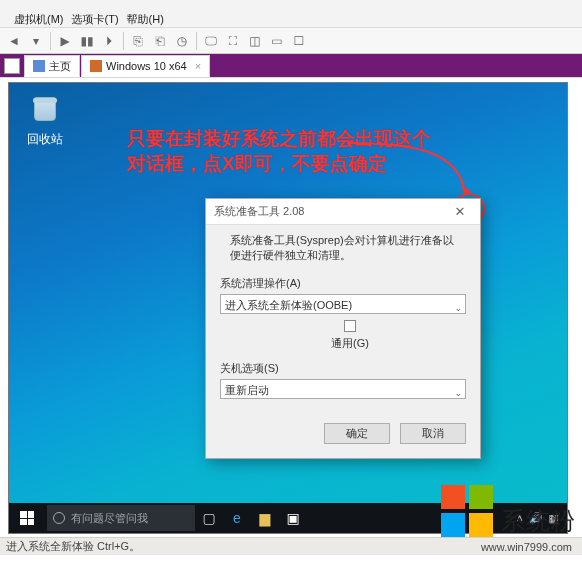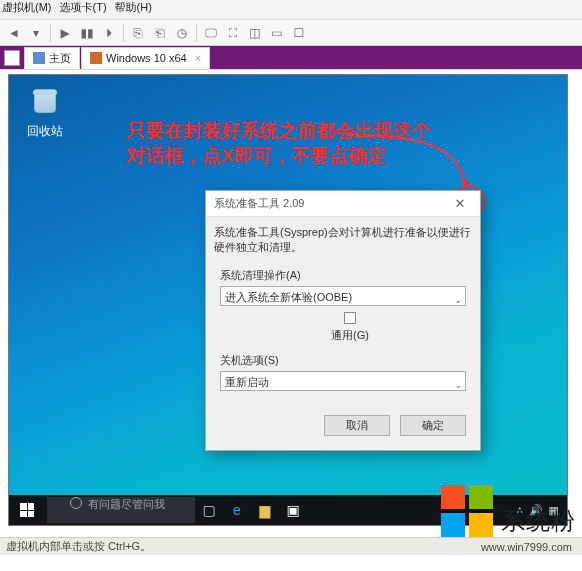--- a/index.html
+++ b/index.html
@@ -4,22 +4,22 @@
 <style>
   * { box-sizing: border-box; margin: 0; padding: 0; }
   body {
     width: 582px; height: 571px;
     font-family: "Microsoft YaHei", Arial, sans-serif;
     background: #fff; overflow: hidden; position: relative;
     font-size: 12px; color: #222;
   }
   
   .menubar {
-    height: 20px; background: #f3f3f3; display: flex; align-items: flex-start;
-    padding: 0 2px; border-bottom: 1px solid #ddd; gap: 8px; font-size: 11px;
+    height: 28px; background: #f3f3f3; display: flex; align-items: flex-end;
+    padding: 0 14px; border-bottom: 1px solid #ddd; gap: 8px; font-size: 11px;
   }
   .menuitem { cursor: default; }
   
   .toolbar {
     height: 26px; background: #f7f7f7; display: flex; align-items: center;
     padding: 0 4px; gap: 2px; border-bottom: 1px solid #ccc;
   }
   .tbtn { width: 20px; height: 20px; display: flex; align-items: center; justify-content: center; color: #666; }
   .tsep { width: 1px; height: 18px; background: #ccc; margin: 0 2px; }
   
@@ -73,21 +73,21 @@
     background: #f0f0f0; border: 1px solid #aaa;
     box-shadow: 4px 4px 14px rgba(0,0,0,.35);
     font-size: 11px; color: #333;
   }
   .dlg-titlebar {
     height: 26px; background: #fff; display: flex; align-items: center;
     padding: 0 6px 0 8px; border-bottom: 1px solid #e0e0e0;
   }
   .dlg-title { flex: 1; color: #555; }
   .dlg-close { width: 28px; height: 20px; display: flex; align-items: center; justify-content: center; color: #666; font-size: 13px; cursor: pointer; }
-  .dlg-desc { padding: 8px 8px 2px; line-height: 1.4; }
+  .dlg-desc { padding: 8px 24px 2px; line-height: 1.4; }
   .dlg-group { margin: 10px 14px 0; }
   .grp-label { margin-bottom: 3px; }
   .select {
     width: 100%; height: 20px; border: 1px solid #aaa; background: #fff;
     display: flex; align-items: flex-end; justify-content: space-between;
     padding: 0 3px 0 4px;
   }
   .select .chev { font-size: 9px; color: #666; }
   .chk-row { margin: 6px 0 0 14px; display: flex; align-items: center; gap: 4px; flex-direction: column; }
   .chk { width: 12px; height: 12px; border: 1px solid #888; background: #fff; }
@@ -102,22 +102,22 @@
   
   .taskbar {
     position: absolute; bottom: 0; left: 0; right: 0; height: 30px;
     background: #101318; display: flex; align-items: center; color: #cfd3d8;
     font-size: 11px;
   }
   .start { width: 36px; height: 30px; display: flex; align-items: center; justify-content: center; }
   .winlogo { width: 14px; height: 14px; display: grid; grid-template-columns: 1fr 1fr; grid-template-rows: 1fr 1fr; gap: 1px; }
   .winlogo span { background: #fff; }
   .search {
-    display: flex; gap: 6px; background: #2b2f36;
-    height: 26px; padding: 0 8px 0 23px; margin-left: 2px; width: 148px; color: #a3a8ae;
+    display: flex; align-items: center; gap: 6px; background: #2b2f36;
+    height: 26px; padding: 0 8px 0 6px; margin-left: 2px; width: 148px; color: #a3a8ae;
   }
   .search .o { width: 12px; height: 12px; border: 1.5px solid #a3a8ae; border-radius: 50%; }
   .tb-icon { width: 28px; height: 30px; display: flex; align-items: center; justify-content: center; font-size: 14px; }
   .tray { margin-left: auto; display: flex; align-items: center; gap: 6px; padding-right: 8px; }
   
   .statusbar {
     position: absolute; left: 0; bottom: 16px; width: 582px; height: 18px;
     background: #eceae7; display: flex; align-items: center; padding: 0 6px;
     font-size: 11px; color: #444; border-top: 1px solid #d3d1ce;
   }
@@ -192,21 +192,21 @@
   </div>
 
   <svg class="arrow-svg">
     <path d="M 340 60 C 410 60, 450 70, 456 110" stroke="#ff3333" stroke-width="2" fill="none"></path>
     <path d="M 456 112 l -4 -9 l 10 5 z" fill="#ff3333"></path>
   </svg>
   <div class="red-circle"></div>
 
   <div class="dialog">
     <div class="dlg-titlebar">
-      <span class="dlg-title">系统准备工具 2.09</span>
+      <span class="dlg-title">系统准备工具 2.08</span>
       <span class="dlg-close">✕</span>
     </div>
     <div class="dlg-desc">系统准备工具(Sysprep)会对计算机进行准备以便进行硬件独立和清理。</div>
 
     <div class="dlg-group">
       <div class="grp-label">系统清理操作(A)</div>
       <div class="select">
         <span>进入系统全新体验(OOBE)</span>
         <span class="chev">⌄</span>
       </div>
@@ -218,22 +218,22 @@
 
     <div class="dlg-group">
       <div class="grp-label">关机选项(S)</div>
       <div class="select">
         <span>重新启动</span>
         <span class="chev">⌄</span>
       </div>
     </div>
 
     <div class="dlg-buttons">
+      <div class="dlg-btn">确定</div>
       <div class="dlg-btn">取消</div>
-      <div class="dlg-btn">确定</div>
     </div>
   </div>
 
   <div class="taskbar">
     <div class="start">
       <div class="winlogo">
           <span></span>
           <span></span>
           <span></span>
           <span></span>
@@ -249,21 +249,21 @@
     <div class="tb-icon" style="color:#fff">▣</div>
     <div class="tray">
       <span>˄</span>
       <span>🔊</span>
       <span>▦</span>
     </div>
   </div>
 </div>
 
 <div class="statusbar">
-  <span>虚拟机内部单击或按 Ctrl+G。</span>
+  <span>进入系统全新体验 Ctrl+G。</span>
 </div>
 
 <div class="branding">
   <div class="brand-logo">
     <div class="s1"></div>
       <div class="s2"></div>
       <div class="s3"></div>
       <div class="s4"></div>
   </div>
   <div class="brand-text">

